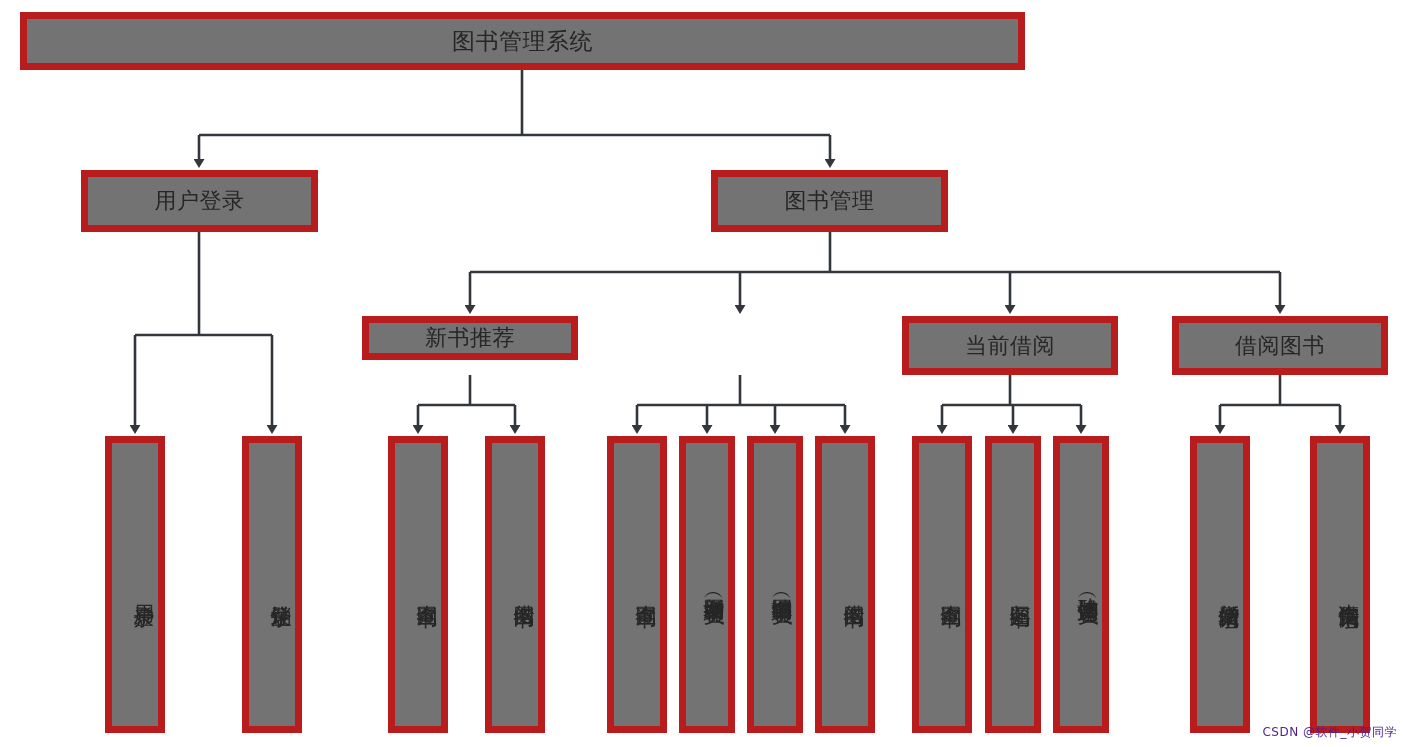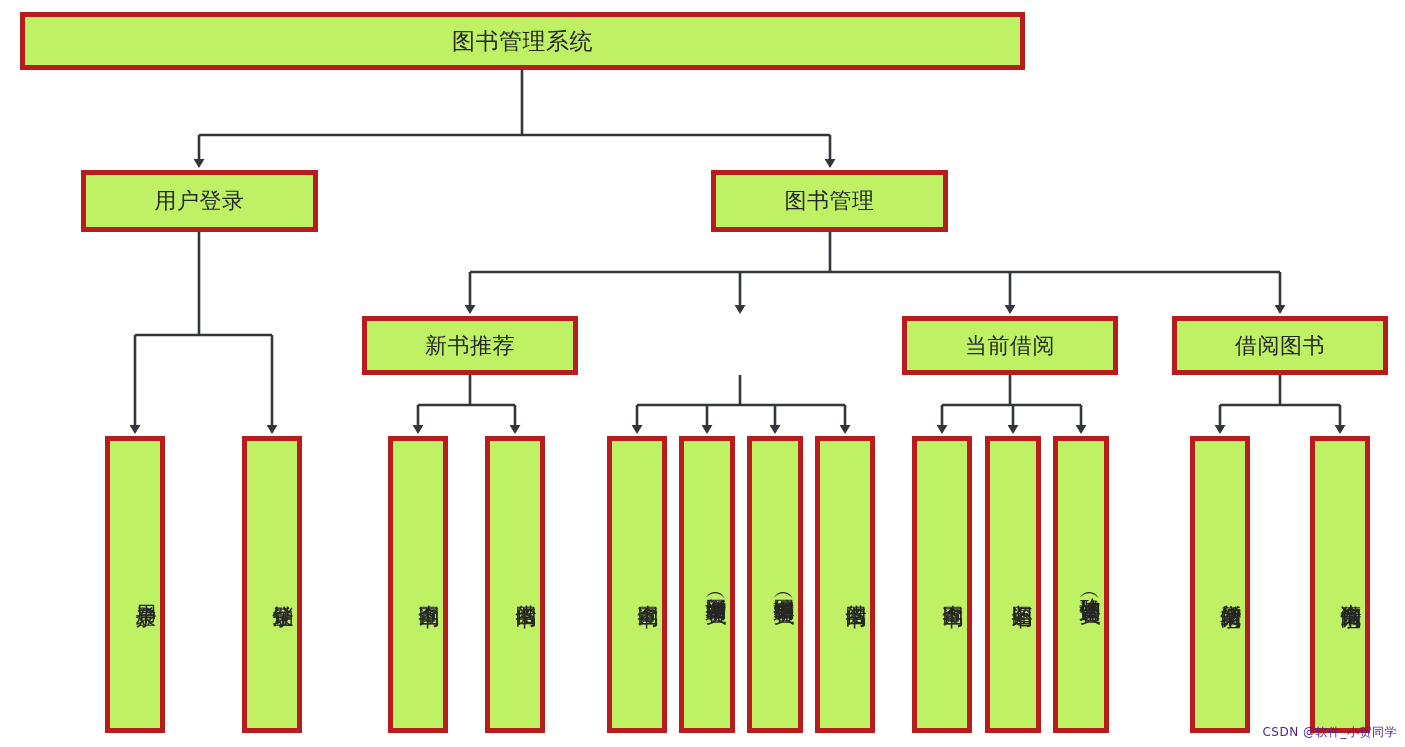--- a/index.html
+++ b/index.html
@@ -22,22 +22,22 @@
     position: absolute;
     left: 0;
     top: 0;
     width: 1405px;
     height: 747px;
     pointer-events: none;
   }
   .node {
     position: absolute;
     box-sizing: border-box;
-    border: 5px solid #b91c1c;
-    background: #bef264;
+    border: 7px solid #b91c1c;
+    background: #737373;
     display: flex;
     align-items: center;
     justify-content: center;
     color: #262626;
   }
   .node.h-node {
     font-size: 22px;
     line-height: 1.15;
     letter-spacing: 0.5px;
     white-space: nowrap;
@@ -132,21 +132,21 @@
     <span>图书管理系统</span>
   </div>
 
   <div class="node h-node" style="left:81px; top:170px; width:237px; height:62px;">
     <span>用户登录</span>
   </div>
   <div class="node h-node" style="left:711px; top:170px; width:237px; height:62px;">
     <span>图书管理</span>
   </div>
 
-  <div class="node h-node" style="left:362px; top:316px; width:216px; height:59px;">
+  <div class="node h-node" style="left:362px; top:316px; width:216px; height:44px;">
     <span>新书推荐</span>
   </div>
   <div class="node h-node" style="left:902px; top:316px; width:216px; height:59px;justify-content:center;">
     <span>当前借阅</span>
   </div>
   <div class="node h-node" style="left:1172px; top:316px; width:216px; height:59px;">
     <span>借阅图书</span>
   </div>
 
   <div class="node v-node" style="left:105px; top:436px; width:60px; height:297px;">

